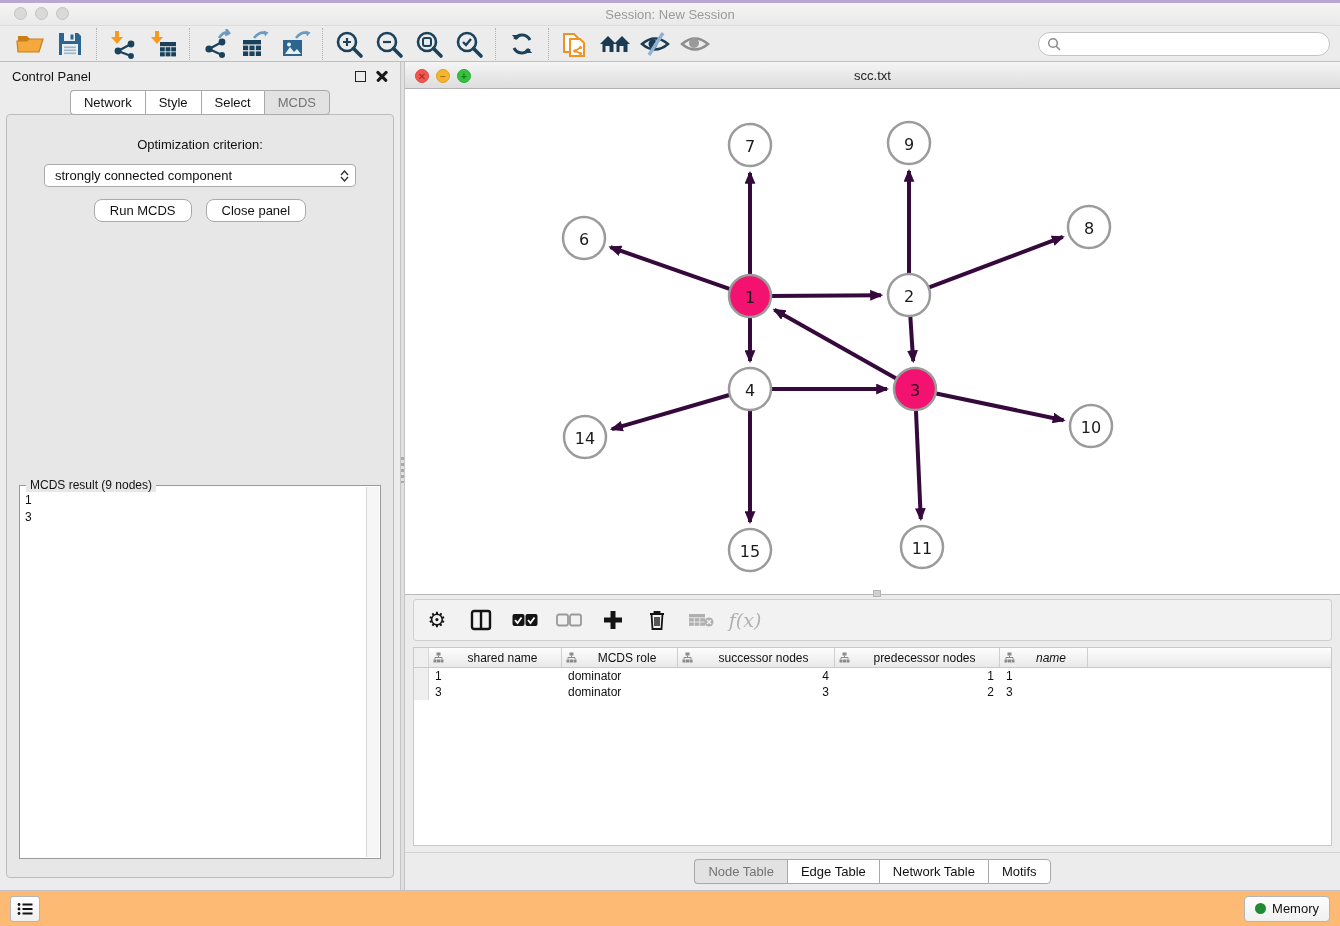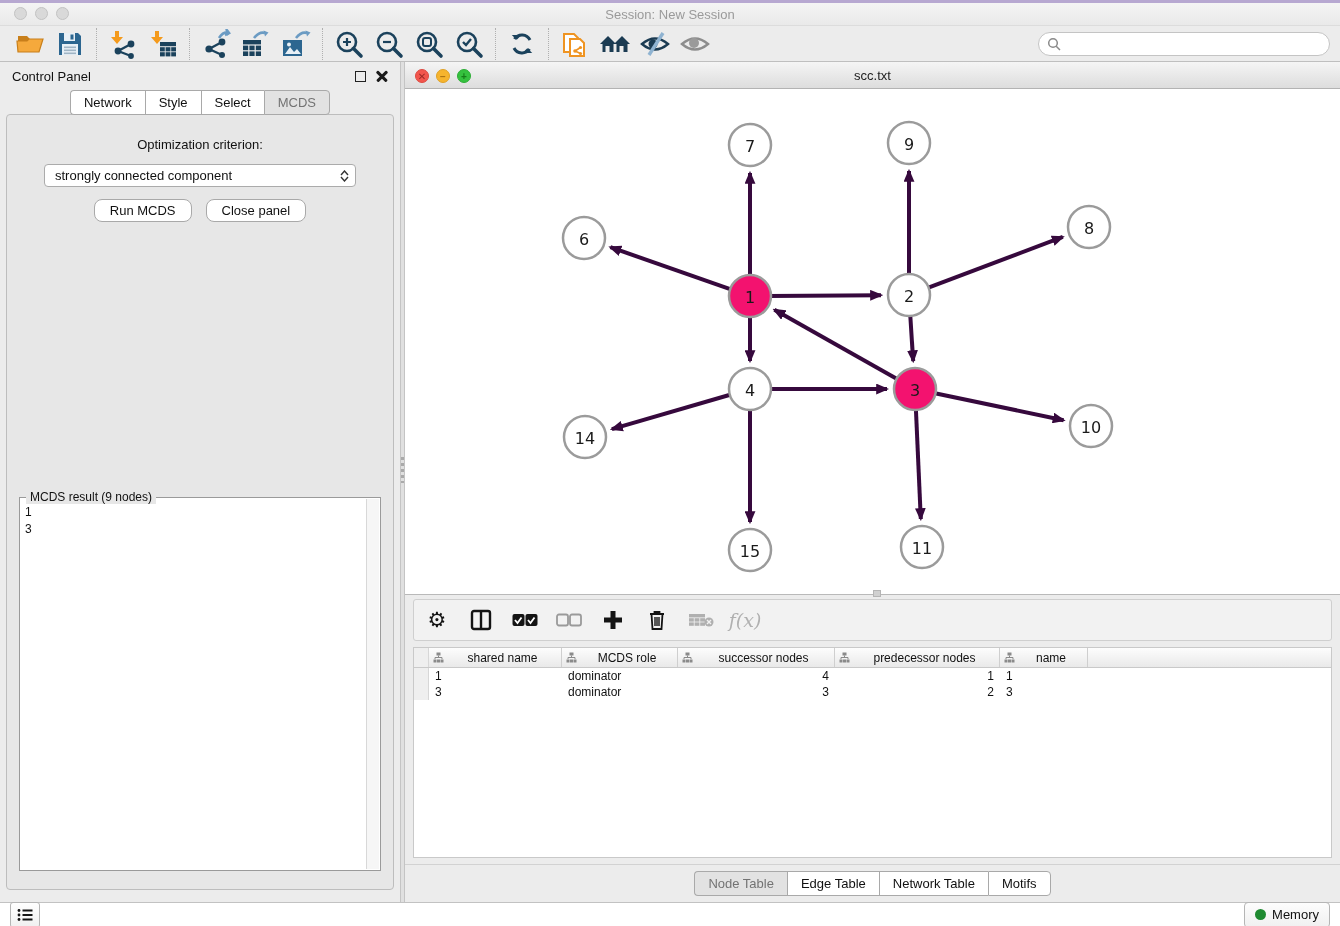--- a/index.html
+++ b/index.html
@@ -96,21 +96,21 @@
   .tbl-header { display:flex; background:linear-gradient(#fdfdfd,#e9e9e9); border-bottom:1px solid #c9c9c9; height:20px; }
   .tbl-gutter { width:15px; border-right:1px solid #d7d7d7; background:#efefef; flex:0 0 auto; }
   .th-cell { display:flex; align-items:center; border-right:1px solid #cfcfcf; font-size:12px; color:#111; padding:0 4px; gap:4px; flex:0 0 auto; }
   .th-label { flex:1; text-align:center; }
   .tbl-row { display:flex; height:16px; align-items:center; }
   .td-cell { font-size:12px; padding:0 6px; flex:0 0 auto; white-space:nowrap; overflow:hidden; }
 
   .tp-tabsbar { height:38px; display:flex; align-items:center; justify-content:center; background:#ececec; border-top:1px solid #d2d2d2; margin-top:6px; }
 
   
-  .statusbar { height:24px; border-top:1px solid #c2c2c2; background:#ffffff; display:flex; align-items:center; padding:0 10px; }
+  .statusbar { height:36px; border-top:1px solid #c2c2c2; background:#fdba74; display:flex; align-items:center; padding:0 10px; }
   .sb-left-btn { width:30px; height:26px; background:linear-gradient(#fff,#f0f0f0); border:1px solid #b5b5b5; border-radius:3px;
                  display:flex; align-items:center; justify-content:center; }
   .memory-btn { margin-left:auto; height:26px; background:linear-gradient(#fdfdfd,#f0f0f0); border:1px solid #b5b5b5; border-radius:4px;
                 display:flex; align-items:center; gap:6px; padding:0 10px; font-size:13px; }
   .mem-dot { width:11px; height:11px; border-radius:50%; background:#1f8a31; }
 </style>
 </head>
 <body>
 
 <div class="app">
@@ -506,21 +506,21 @@
               <div class="th-cell" style="width: 165px;">
                 <svg width="11" height="11" viewBox="0 0 11 11">
                   <rect x="3.5" y="0.5" width="4" height="3" fill="#8a8a8a"></rect>
                   <path d="M5.5 3.5 v2 M2 7 v-1.5 h7 V7" stroke="#8a8a8a" stroke-width="1" fill="none"></path>
                   <rect x="0.5" y="7.5" width="3" height="3" fill="#8a8a8a"></rect>
                   <rect x="4" y="7.5" width="3" height="3" fill="#8a8a8a"></rect>
                   <rect x="7.5" y="7.5" width="3" height="3" fill="#8a8a8a"></rect>
                 </svg>
                 <span class="th-label">predecessor nodes</span>
               </div>
-              <div class="th-cell" style="width: 88px;">
+              <div class="th-cell" style="width: 88px; font-style: italic;">
                 <svg width="11" height="11" viewBox="0 0 11 11">
                   <rect x="3.5" y="0.5" width="4" height="3" fill="#8a8a8a"></rect>
                   <path d="M5.5 3.5 v2 M2 7 v-1.5 h7 V7" stroke="#8a8a8a" stroke-width="1" fill="none"></path>
                   <rect x="0.5" y="7.5" width="3" height="3" fill="#8a8a8a"></rect>
                   <rect x="4" y="7.5" width="3" height="3" fill="#8a8a8a"></rect>
                   <rect x="7.5" y="7.5" width="3" height="3" fill="#8a8a8a"></rect>
                 </svg>
                 <span class="th-label">name</span>
               </div>
             </div>

